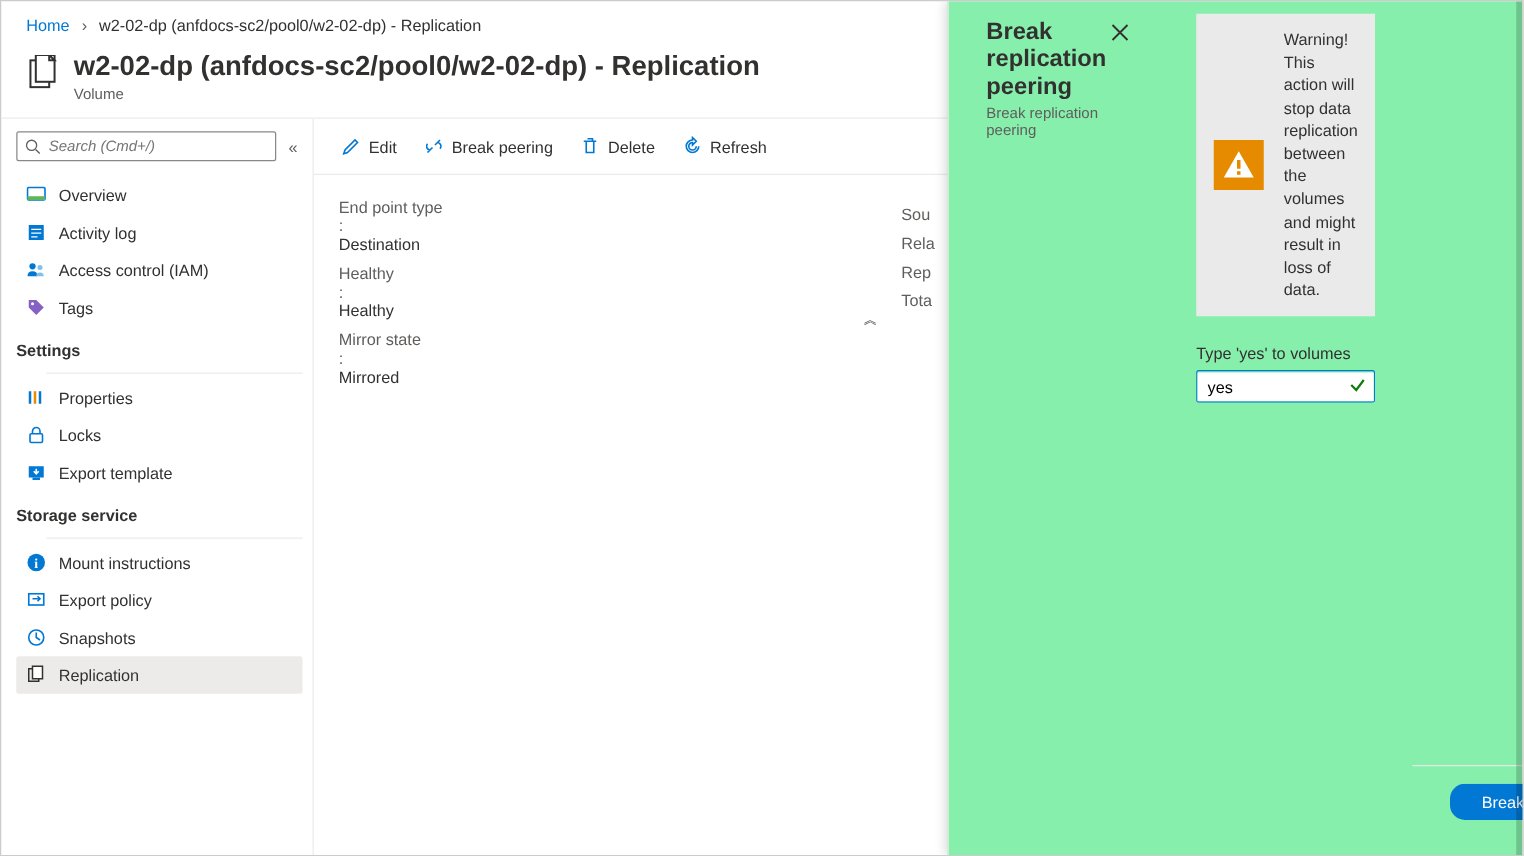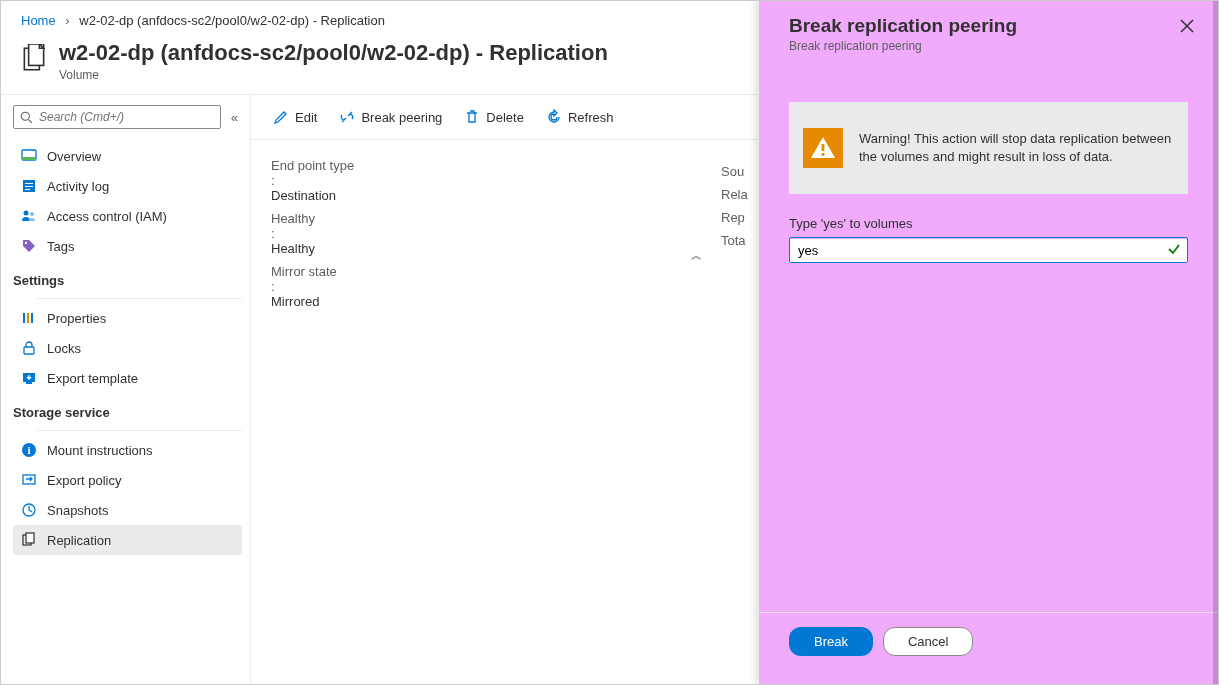--- a/index.html
+++ b/index.html
@@ -127,42 +127,41 @@
       font-size: 11px;
       letter-spacing: -3px;
     }
     
     .flyout {
       position: absolute;
       top: 0;
       right: 0;
       width: 460px;
       height: 100%;
-      background: #f0abfc;
+      background: #86efac;
       box-shadow: -2px 0 8px rgba(0,0,0,0.15);
       display: flex;
-      flex-direction: column;
+      flex-direction: row;
       border-left: 1px solid #edebe9;
-      gap: 29px;
     }
     .flyout-header {
       padding: 14px 20px 10px 30px;
       display: flex;
       align-items: flex-start;
       justify-content: space-between;
     }
     .flyout-header h2 { font-size: 19px; font-weight: 600; }
     .flyout-header .subtitle { font-size: 12px; color: #605e5c; margin-top: 2px; }
     .flyout-close { cursor: pointer; font-size: 16px; color: #323130; padding: 4px; }
     .flyout-body { padding: 10px 30px 0 30px; flex: 1; }
     .warning-box {
       display: flex;
       gap: 16px;
       background: #eaeaea;
-      padding: 26px 14px;
+      padding: 12px 14px;
       align-items: center;
       margin-bottom: 22px;
     }
     .warning-icon {
       width: 40px;
       height: 40px;
       background: #e68a00;
       display: flex;
       align-items: center;
       justify-content: center;

